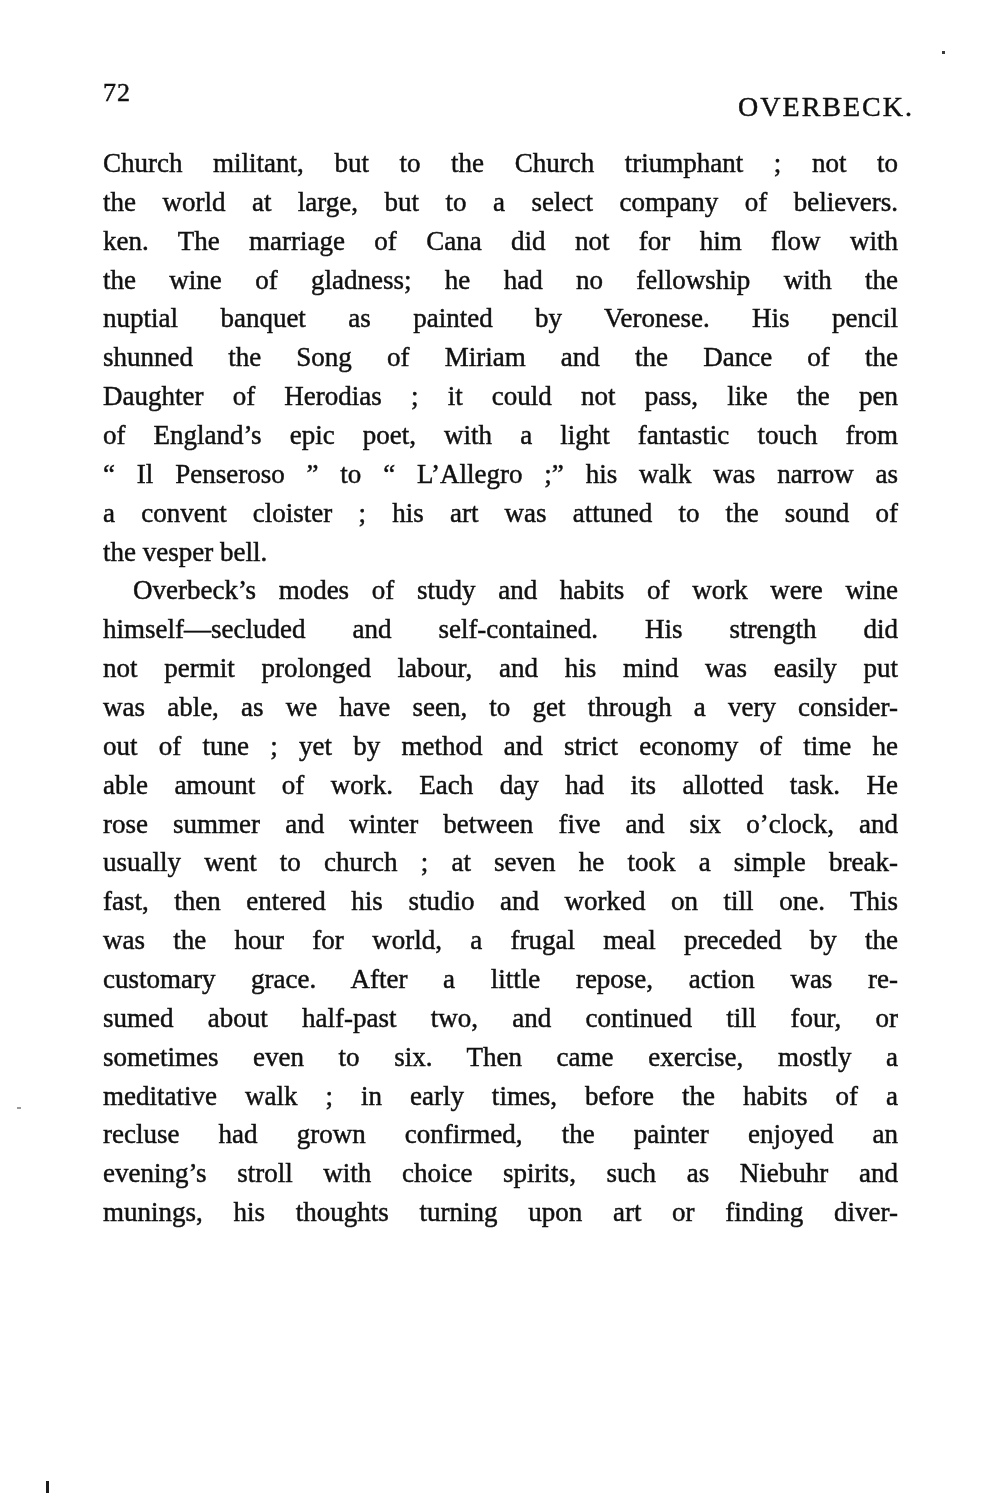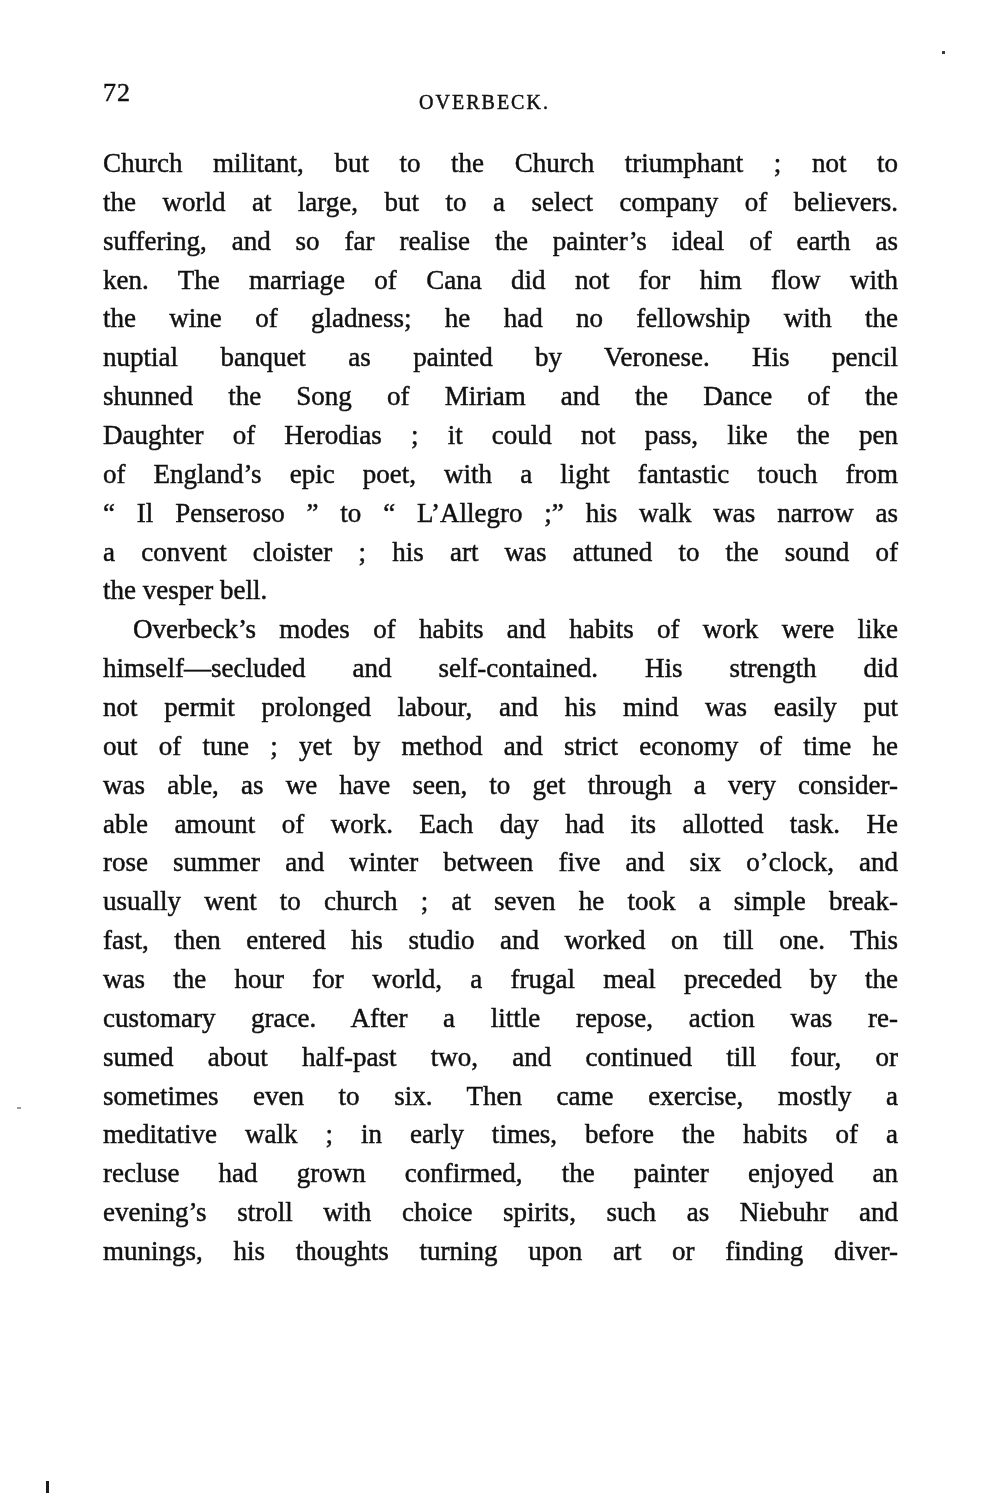--- a/index.html
+++ b/index.html
@@ -19,25 +19,25 @@
   }
   #page-number {
     position: absolute;
     left: 103px;
     top: 78px;
     font-size: 26px;
     letter-spacing: 1px;
   }
   #running-head {
     position: absolute;
-    left: 87px;
+    left: 119px;
     top: 91px;
     width: 795px;
-    text-align: center;
-    font-size: 20px;
+    text-align: right;
+    font-size: 28px;
     letter-spacing: 2px;
   }
   #page-body {
     position: absolute;
     left: 103px;
     top: 144px;
     width: 795px;
     font-size: 27px;
     line-height: 38.87px;
   }
@@ -66,35 +66,34 @@
 </head>
 <body>
 
 <div id="page">
   <div id="page-number">72</div>
   <div id="running-head">OVERBECK.</div>
 
   <div id="page-body">
       <div class="line">Church militant, but to the Church triumphant ; not to</div>
       <div class="line">the world at large, but to a select company of believers.</div>
-      <div class="line">suffering, and so far realise the painter’s ideal of earth as</div>
       <div class="line">ken. The marriage of Cana did not for him flow with</div>
       <div class="line">the wine of gladness; he had no fellowship with the</div>
       <div class="line">nuptial banquet as painted by Veronese. His pencil</div>
       <div class="line">shunned the Song of Miriam and the Dance of the</div>
       <div class="line">Daughter of Herodias ; it could not pass, like the pen</div>
       <div class="line">of England’s epic poet, with a light fantastic touch from</div>
       <div class="line">“ Il Penseroso ” to “ L’Allegro ;” his walk was narrow as</div>
       <div class="line">a convent cloister ; his art was attuned to the sound of</div>
       <div class="line para-end">the vesper bell.</div>
-      <div class="line indent">Overbeck’s modes of habits and habits of work were like</div>
+      <div class="line indent">Overbeck’s modes of study and habits of work were wine</div>
       <div class="line">himself—secluded and self-contained. His strength did</div>
       <div class="line">not permit prolonged labour, and his mind was easily put</div>
+      <div class="line">was able, as we have seen, to get through a very consider-</div>
       <div class="line">out of tune ; yet by method and strict economy of time he</div>
-      <div class="line">was able, as we have seen, to get through a very consider-</div>
       <div class="line">able amount of work. Each day had its allotted task. He</div>
       <div class="line">rose summer and winter between five and six o’clock, and</div>
       <div class="line">usually went to church ; at seven he took a simple break-</div>
       <div class="line">fast, then entered his studio and worked on till one. This</div>
       <div class="line">was the hour for world, a frugal meal preceded by the</div>
       <div class="line">customary grace. After a little repose, action was re-</div>
       <div class="line">sumed about half-past two, and continued till four, or</div>
       <div class="line">sometimes even to six. Then came exercise, mostly a</div>
       <div class="line">meditative walk ; in early times, before the habits of a</div>
       <div class="line">recluse had grown confirmed, the painter enjoyed an</div>

